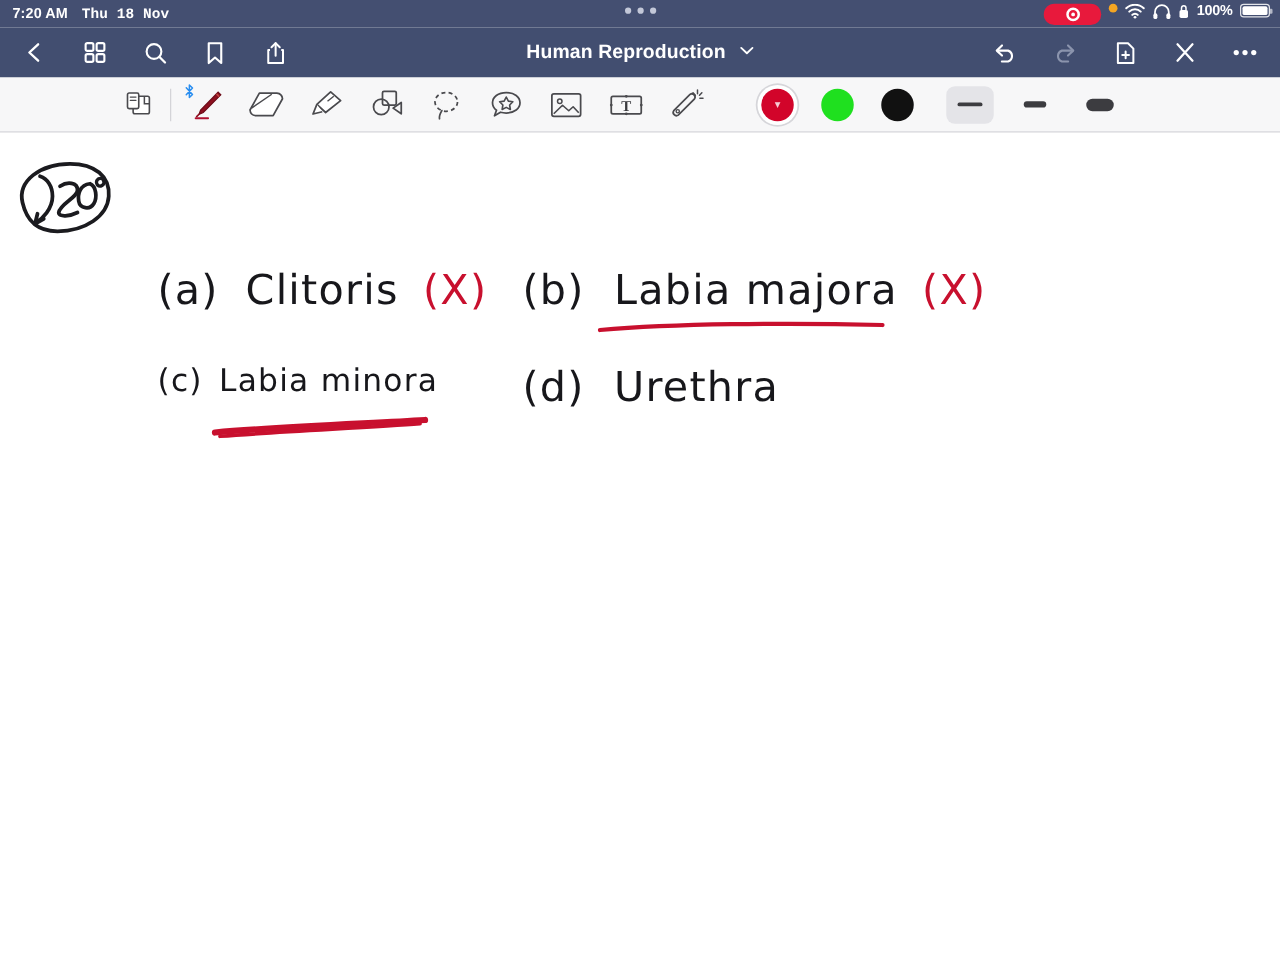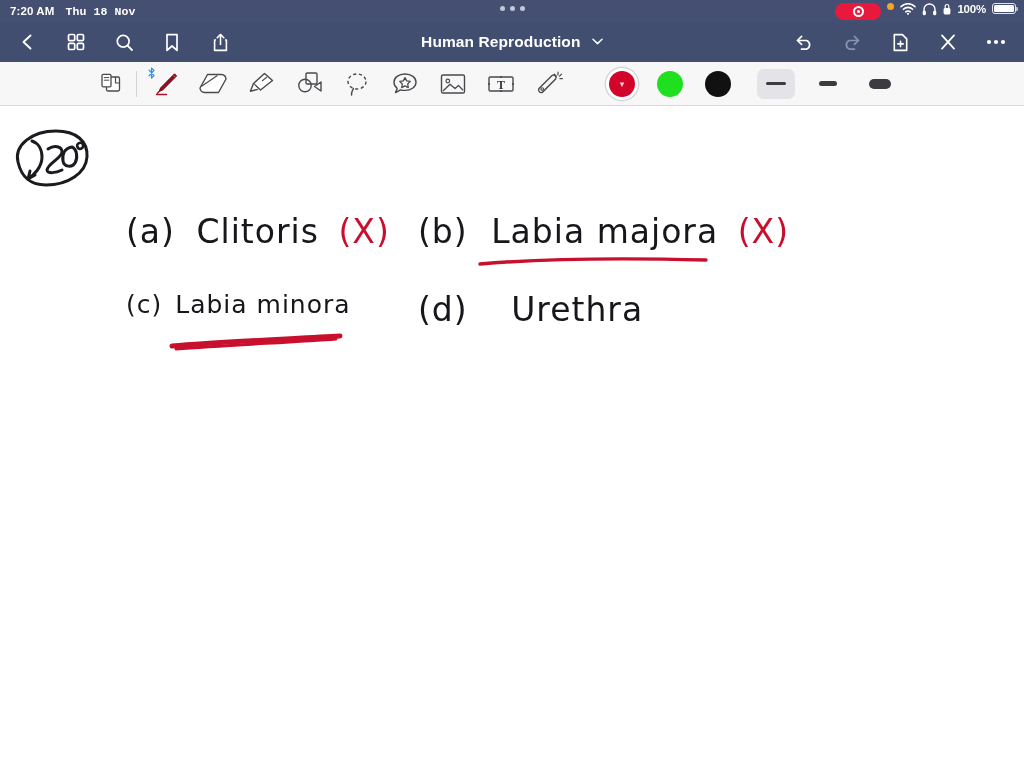--- a/index.html
+++ b/index.html
@@ -446,17 +446,17 @@
       <span>(c)</span>
       <span style="margin-left:4px">Labia minora</span>
     </div>
     <svg width="200" height="22" viewBox="0 0 200 22" style="left:168px;top:224px">
       <path class="ink-red" stroke-width="5" d="M4 15 C50 11 120 8 172 5"></path>
       <path class="ink-red" stroke-width="3" d="M8 18 C60 14 130 11 168 8"></path>
     </svg>
 
     <div class="hand-text" style="left:418px;top:183px;font-size:33px;letter-spacing:1px;">
       <span>(d)</span>
-      <span style="margin-left:32px">Urethra</span>
+      <span style="margin-left:12px">Urethra</span>
     </div>
 
   </div>
 </div>
 
 </body></html>

